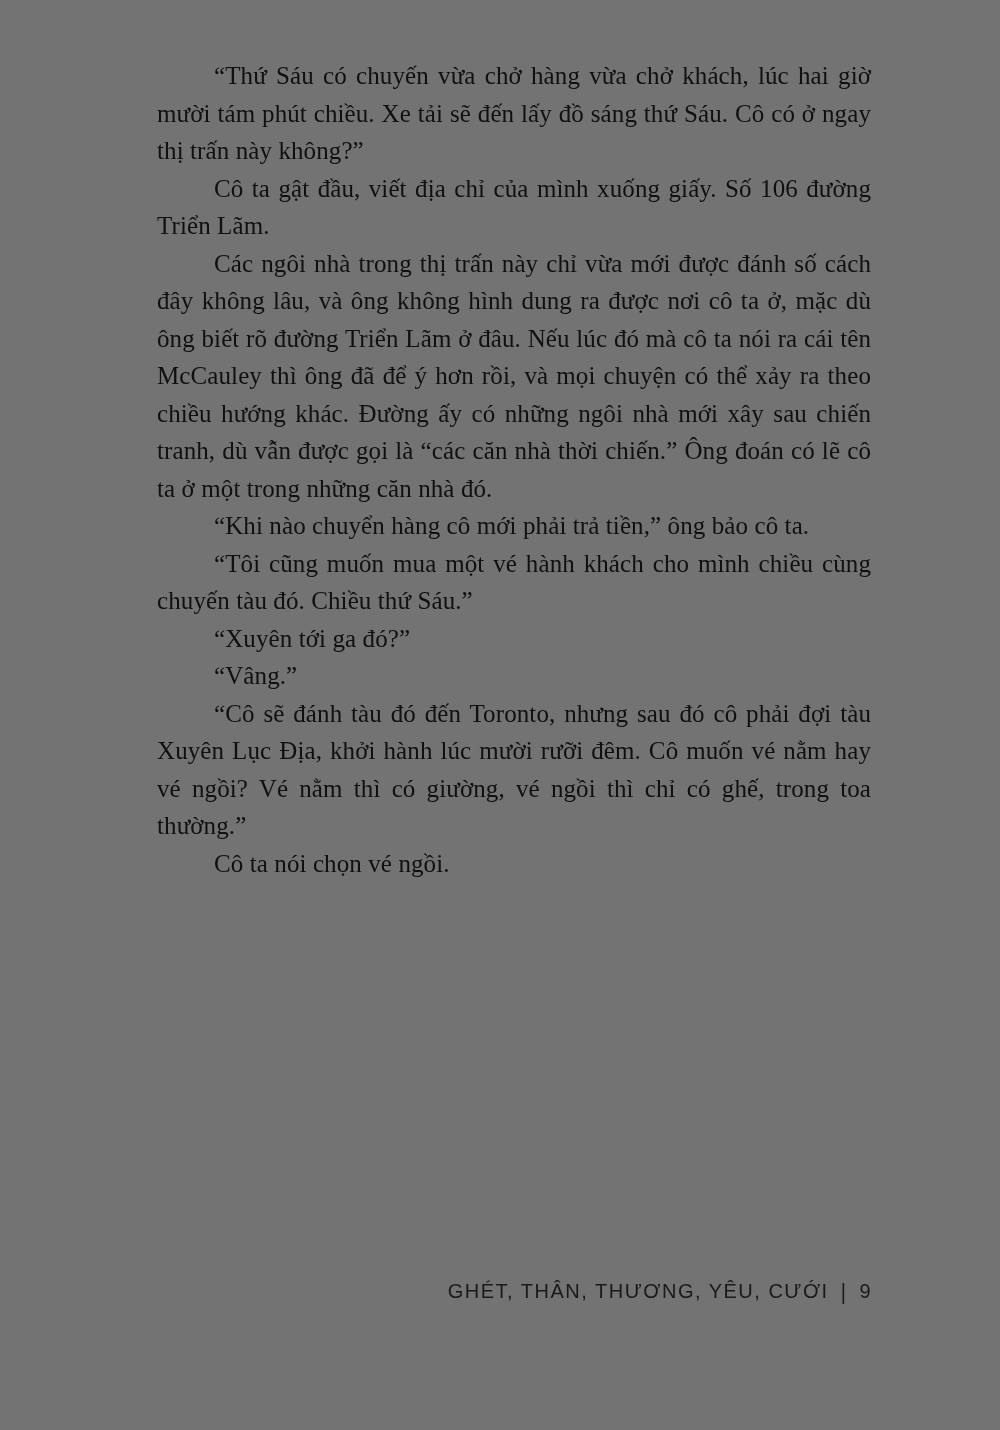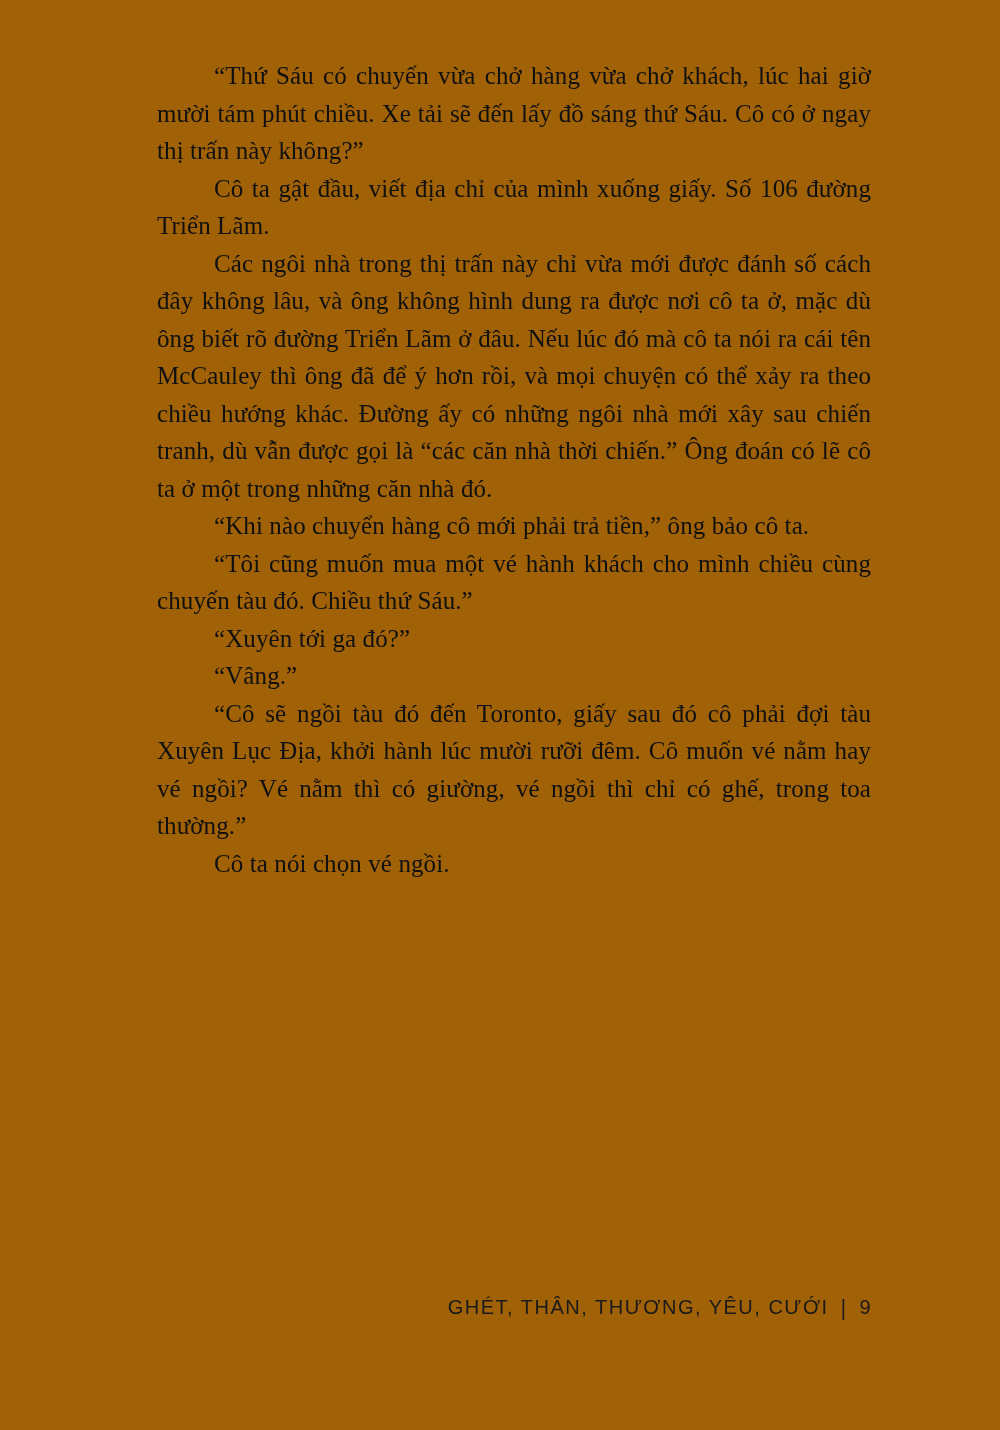--- a/index.html
+++ b/index.html
@@ -5,21 +5,21 @@
 <style>
   html, body {
     margin: 0;
     padding: 0;
     background: #ffffff;
   }
   .page {
     position: relative;
     width: 1000px;
     height: 1430px;
-    background: #a16207;
+    background: #737373;
     overflow: hidden;
     font-family: "Liberation Serif", serif;
     color: #101010;
   }
   .text-block {
     position: absolute;
     left: 157px;
     top: 57px;
     width: 714px;
   }
@@ -35,21 +35,20 @@
   }
   .running-footer {
     position: absolute;
     right: 128px;
     top: 1280px;
     font-family: "Liberation Sans", sans-serif;
     font-size: 20px;
     letter-spacing: 1.5px;
     color: #1a1a1a;
     white-space: nowrap;
-    margin-top: 16px;
   }
   .running-footer .sep {
     display: inline-block;
     margin: 0 12px;
     font-weight: 300;
     transform: scaleY(1.1);
   }
   .running-footer .pagenum {
     font-weight: 300;
   }
@@ -61,21 +60,21 @@
 
   <main class="text-block">
 
   <p class="para">“Thứ Sáu có chuyến vừa chở hàng vừa chở khách, lúc hai giờ mười tám phút chiều. Xe tải sẽ đến lấy đồ sáng thứ Sáu. Cô có ở ngay thị trấn này không?”</p>
       <p class="para">Cô ta gật đầu, viết địa chỉ của mình xuống giấy. Số 106 đường Triển Lãm.</p>
       <p class="para">Các ngôi nhà trong thị trấn này chỉ vừa mới được đánh số cách đây không lâu, và ông không hình dung ra được nơi cô ta ở, mặc dù ông biết rõ đường Triển Lãm ở đâu. Nếu lúc đó mà cô ta nói ra cái tên McCauley thì ông đã để ý hơn rồi, và mọi chuyện có thể xảy ra theo chiều hướng khác. Đường ấy có những ngôi nhà mới xây sau chiến tranh, dù vẫn được gọi là “các căn nhà thời chiến.” Ông đoán có lẽ cô ta ở một trong những căn nhà đó.</p>
       <p class="para">“Khi nào chuyển hàng cô mới phải trả tiền,” ông bảo cô ta.</p>
       <p class="para">“Tôi cũng muốn mua một vé hành khách cho mình chiều cùng chuyến tàu đó. Chiều thứ Sáu.”</p>
       <p class="para">“Xuyên tới ga đó?”</p>
       <p class="para">“Vâng.”</p>
-      <p class="para">“Cô sẽ ngồi tàu đó đến Toronto, giấy sau đó cô phải đợi tàu Xuyên Lục Địa, khởi hành lúc mười rưỡi đêm. Cô muốn vé nằm hay vé ngồi? Vé nằm thì có giường, vé ngồi thì chỉ có ghế, trong toa thường.”</p>
+      <p class="para">“Cô sẽ đánh tàu đó đến Toronto, nhưng sau đó cô phải đợi tàu Xuyên Lục Địa, khởi hành lúc mười rưỡi đêm. Cô muốn vé nằm hay vé ngồi? Vé nằm thì có giường, vé ngồi thì chỉ có ghế, trong toa thường.”</p>
       <p class="para">Cô ta nói chọn vé ngồi.</p>
     </main>
 
   <footer class="running-footer">
     <span>GHÉT, THÂN, THƯƠNG, YÊU, CƯỚI</span><span class="sep">|</span><span class="pagenum">9</span>
   </footer>
 
 </div>
 
 </body></html>

